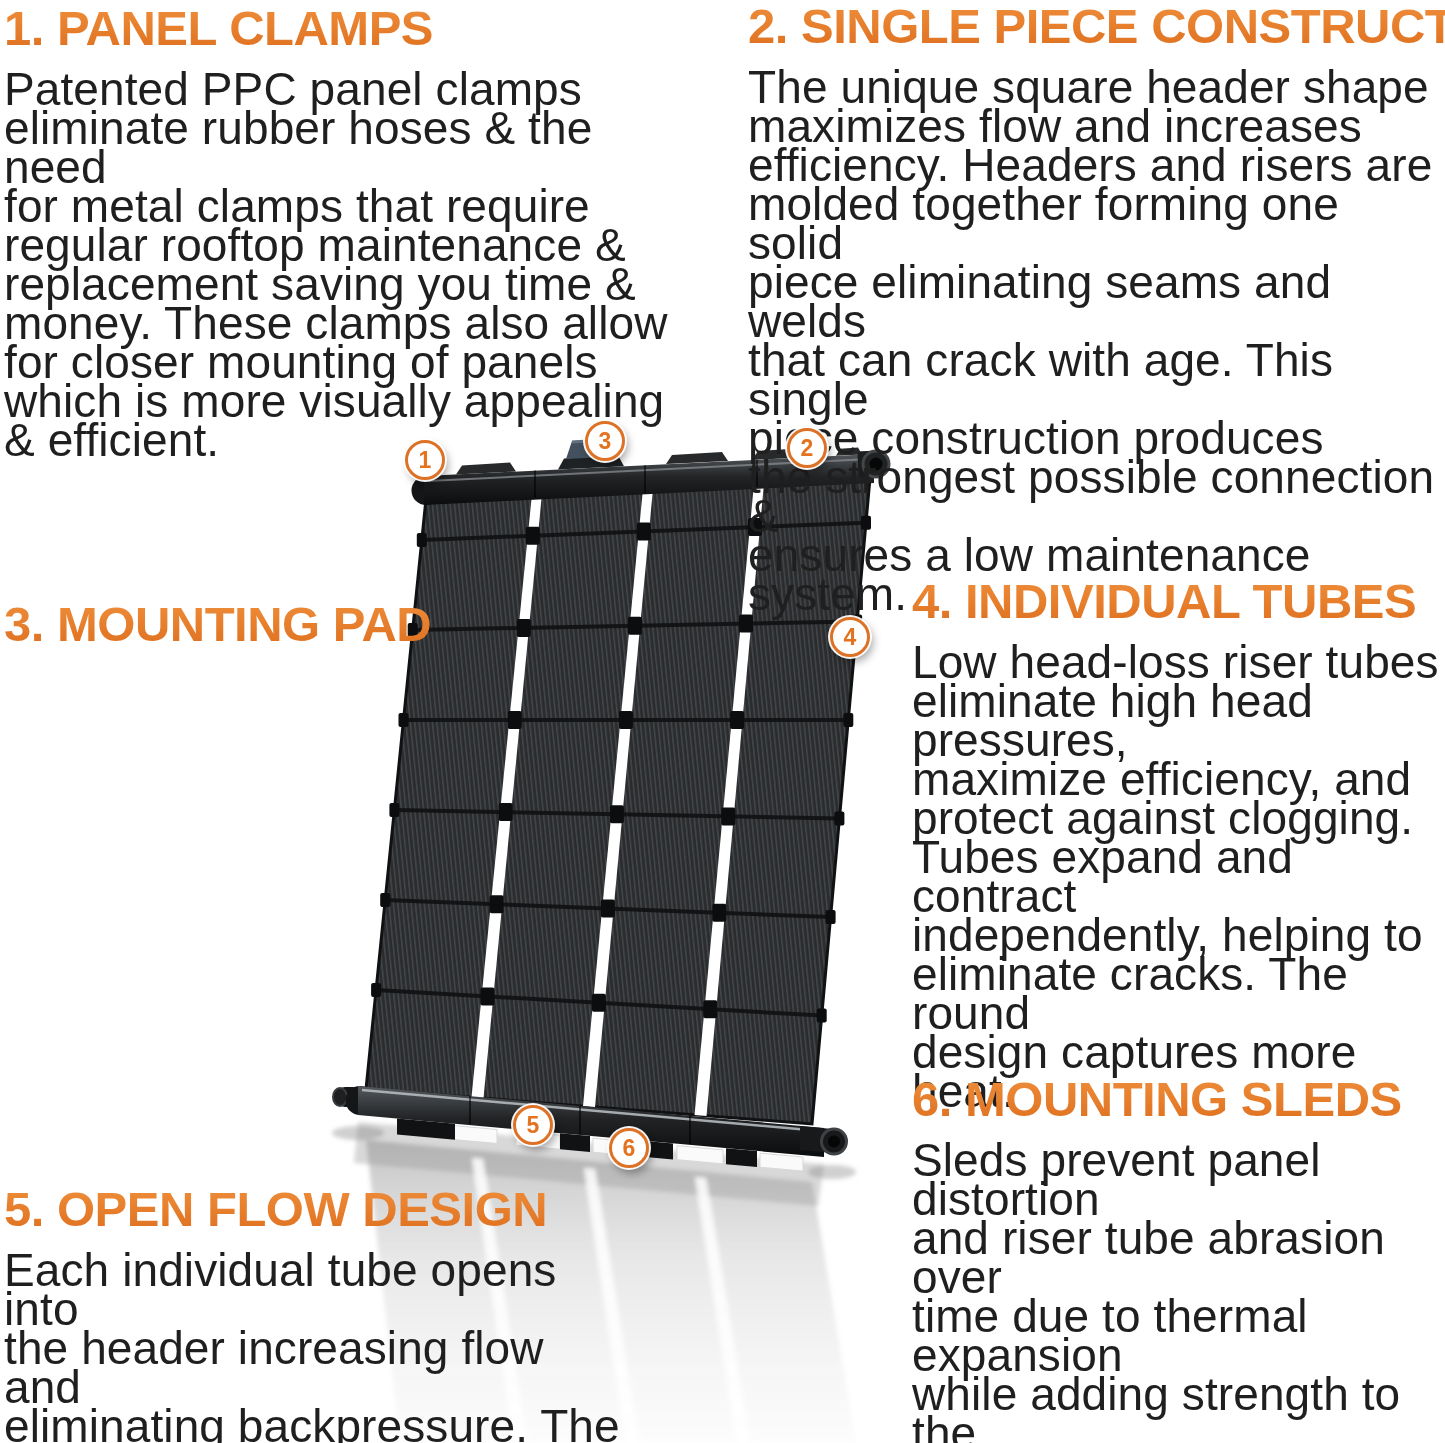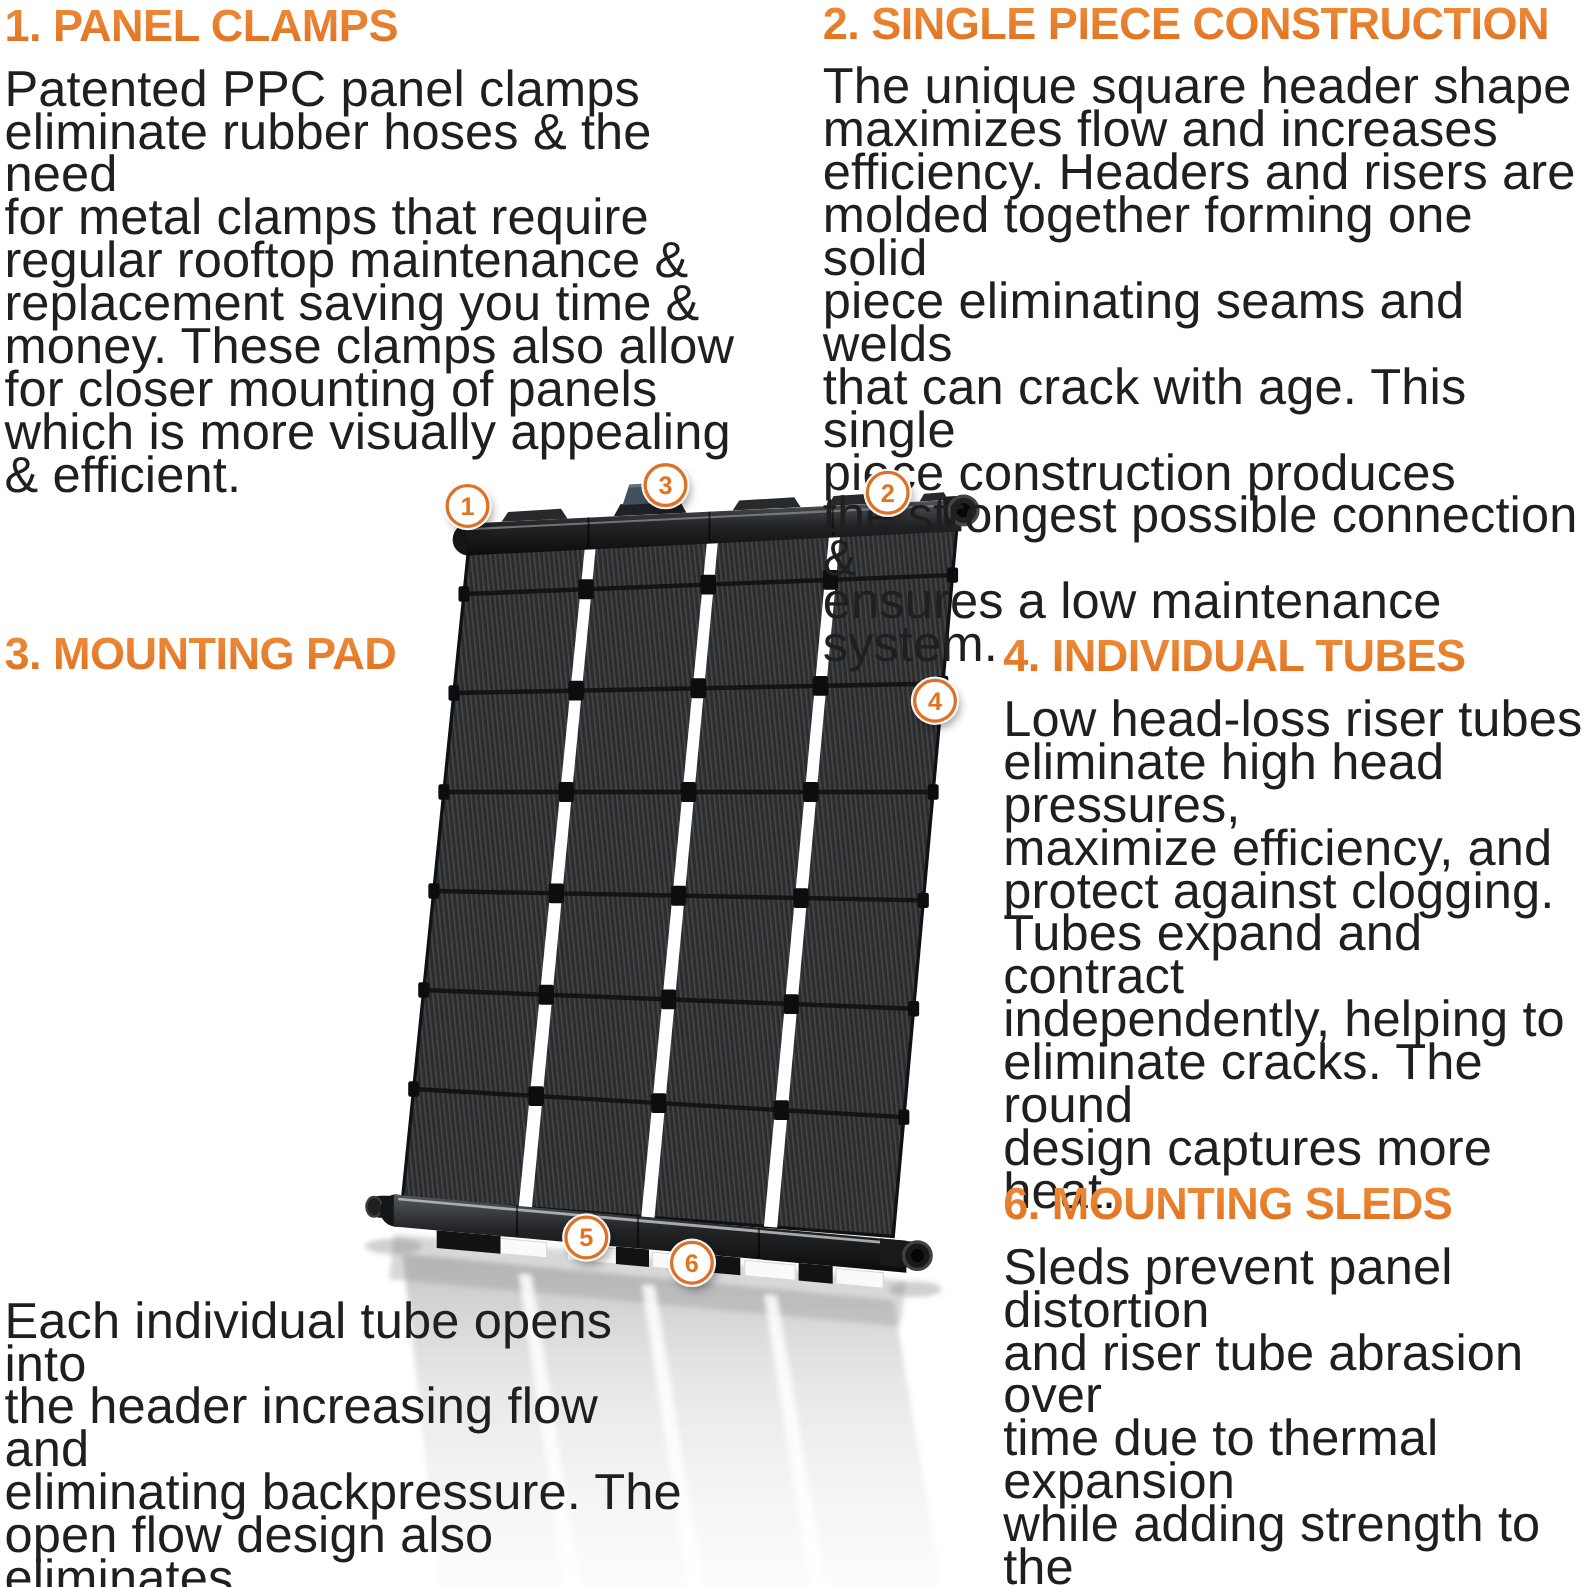--- a/index.html
+++ b/index.html
@@ -5,37 +5,37 @@
   html,body{margin:0;padding:0;}
   body{
     width:1445px;height:1443px;position:relative;overflow:hidden;
     background:#ffffff;
     font-family:"Liberation Sans", sans-serif;
   }
   svg.panel-art{position:absolute;left:0;top:0;z-index:1;}
   .feature{position:absolute;z-index:2;color:#1f1f1f;}
   .feature h2{
     margin:0 0 14px 0;
-    font-size:41px;font-weight:700;letter-spacing:-0.5px;
+    font-size:49px;font-weight:700;letter-spacing:-0.5px;
     color:#e87a28;white-space:nowrap;
   }
   @supports (-webkit-background-clip:text){
     .feature h2{
       background:linear-gradient(#f0903c,#dd6e1e);
       -webkit-background-clip:text;
       -webkit-text-fill-color:transparent;
     }
   }
   .feature p{
     margin:0;font-size:46px;line-height:39px;letter-spacing:0.1px;
     white-space:pre-line;
   }
   .f1{left:4px;top:0;width:680px;}
   .f2{left:748px;top:-2px;width:697px;}
-  .f3{left:4px;top:571px;width:450px;}
+  .f3{left:4px;top:596px;width:450px;}
   .f4{left:912px;top:573px;width:540px;}
   .f5{left:4px;top:1181px;width:620px;}
   .f6{left:912px;top:1071px;width:540px;}
 
   .callout{
     position:absolute;z-index:3;width:34px;height:34px;border-radius:50%;
     background:#fff;border:3px solid #dd7226;
     color:#e4731f;font-weight:700;font-size:23px;
     display:flex;align-items:center;justify-content:center;
     box-shadow:0 0 0 2px rgba(255,255,255,.95), 3px 5px 8px rgba(0,0,0,.35);
@@ -238,20 +238,21 @@
 eliminate high head pressures,
 maximize efficiency, and
 protect against clogging.
 Tubes expand and contract
 independently, helping to
 eliminate cracks. The round
 design captures more heat.</p>
 </section>
 
 <section class="feature f5">
+  <h2>5. OPEN FLOW DESIGN</h2>
   <p>Each individual tube opens into
 the header increasing flow and
 eliminating backpressure. The
 open flow design also eliminates
 wear and tear on pool pumps.</p>
 </section>
 
 <section class="feature f6">
   <h2>6. MOUNTING SLEDS</h2>
   <p>Sleds prevent panel distortion

